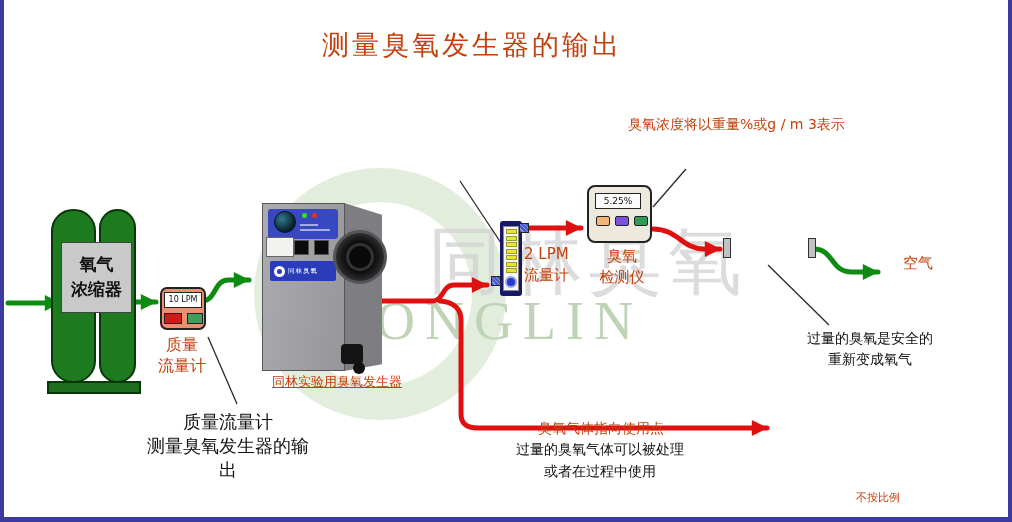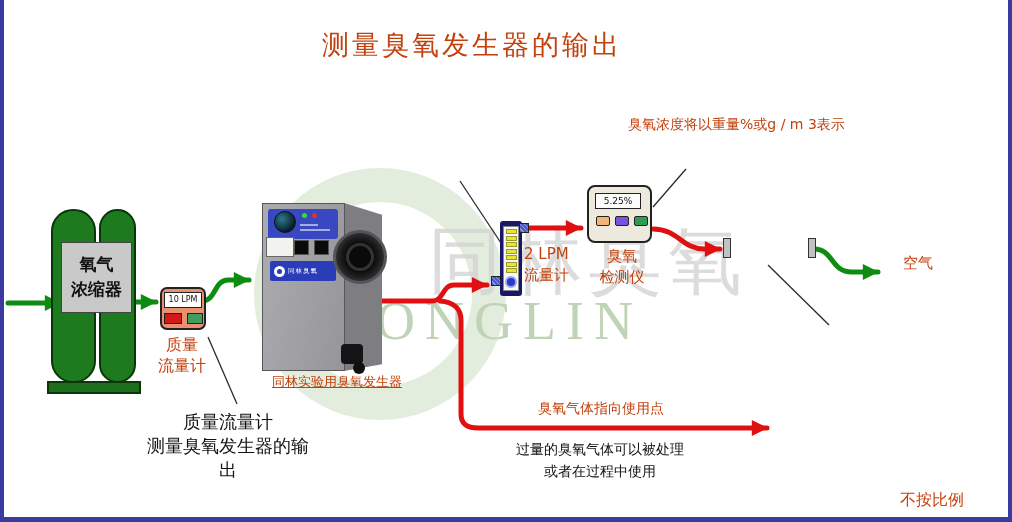--- a/index.html
+++ b/index.html
@@ -22,24 +22,24 @@
   .flow{fill:none;stroke-width:5;stroke-linecap:round;stroke-linejoin:round;}
   .flow.green{stroke:var(--flow-green);}
   .flow.red{stroke:var(--flow-red);}
   .pointer{fill:none;stroke:var(--pointer);stroke-width:1.3;}
   
   .txt{white-space:nowrap;color:#c2410c;}
   .title{left:318px;top:27px;font-size:27px;letter-spacing:3px;}
   .note-conc{left:624px;top:116px;font-size:14px;}
   .lbl-air{left:899px;top:254px;font-size:15px;}
   .note-safe{left:795px;top:328px;width:142px;text-align:center;font-size:14px;line-height:21px;}
-  .note-use{left:534px;top:400px;font-size:14px;}
+  .note-use{left:534px;top:420px;font-size:14px;}
   .note-treated{left:508px;top:438px;width:176px;text-align:center;font-size:14px;line-height:22px;}
   .note-mfm{left:140px;top:410px;width:168px;text-align:center;font-size:18px;line-height:24px;}
-  .lbl-scale{left:896px;top:490px;font-size:16px;}
+  .lbl-scale{left:852px;top:490px;font-size:11px;}
   .dev-label{font-size:15px;line-height:21px;text-align:center;}
   
   .cyl{background:var(--cylinder-green);border:2px solid #083808;border-radius:22px;box-sizing:border-box;}
   .cyl-l{left:47px;top:209px;width:45px;height:174px;}
   .cyl-r{left:95px;top:209px;width:37px;height:174px;}
   .cyl-base{left:43px;top:381px;width:94px;height:13px;background:#1E6E1E;border:2px solid #083808;box-sizing:border-box;}
   .conc-box{left:57px;top:242px;width:71px;height:71px;background:#C9C9C9;border:1px solid #444;
     box-sizing:border-box;text-align:center;font-size:17px;font-weight:bold;line-height:25px;padding-top:9px;}
   
   .mfm{left:156px;top:287px;width:46px;height:43px;background:var(--meter-body);
@@ -206,20 +206,24 @@
     <span class="block">臭氧</span>
     <span class="block">检测仪</span>
   </div>
 
   <div class="abs z3 dest-cap cap-l"></div>
   <div class="abs z3 dest-cap cap-r"></div>
 
   <div class="abs z4 txt title">测量臭氧发生器的输出</div>
   <div class="abs z4 txt note-conc">臭氧浓度将以重量%或g / m 3表示</div>
   <div class="abs z4 txt lbl-air">空气</div>
+  <div class="abs z4 note-safe">
+    <span class="block">过量的臭氧是安全的</span>
+    <span class="block">重新变成氧气</span>
+  </div>
   <div class="abs z4 txt note-use">臭氧气体指向使用点</div>
   <div class="abs z4 note-treated">
     <span class="block">过量的臭氧气体可以被处理</span>
     <span class="block">或者在过程中使用</span>
   </div>
   <div class="abs z4 note-mfm">
     <span class="block">质量流量计</span>
     <span class="block">测量臭氧发生器的输出</span>
   </div>
   <div class="abs z4 txt lbl-scale">不按比例</div>

